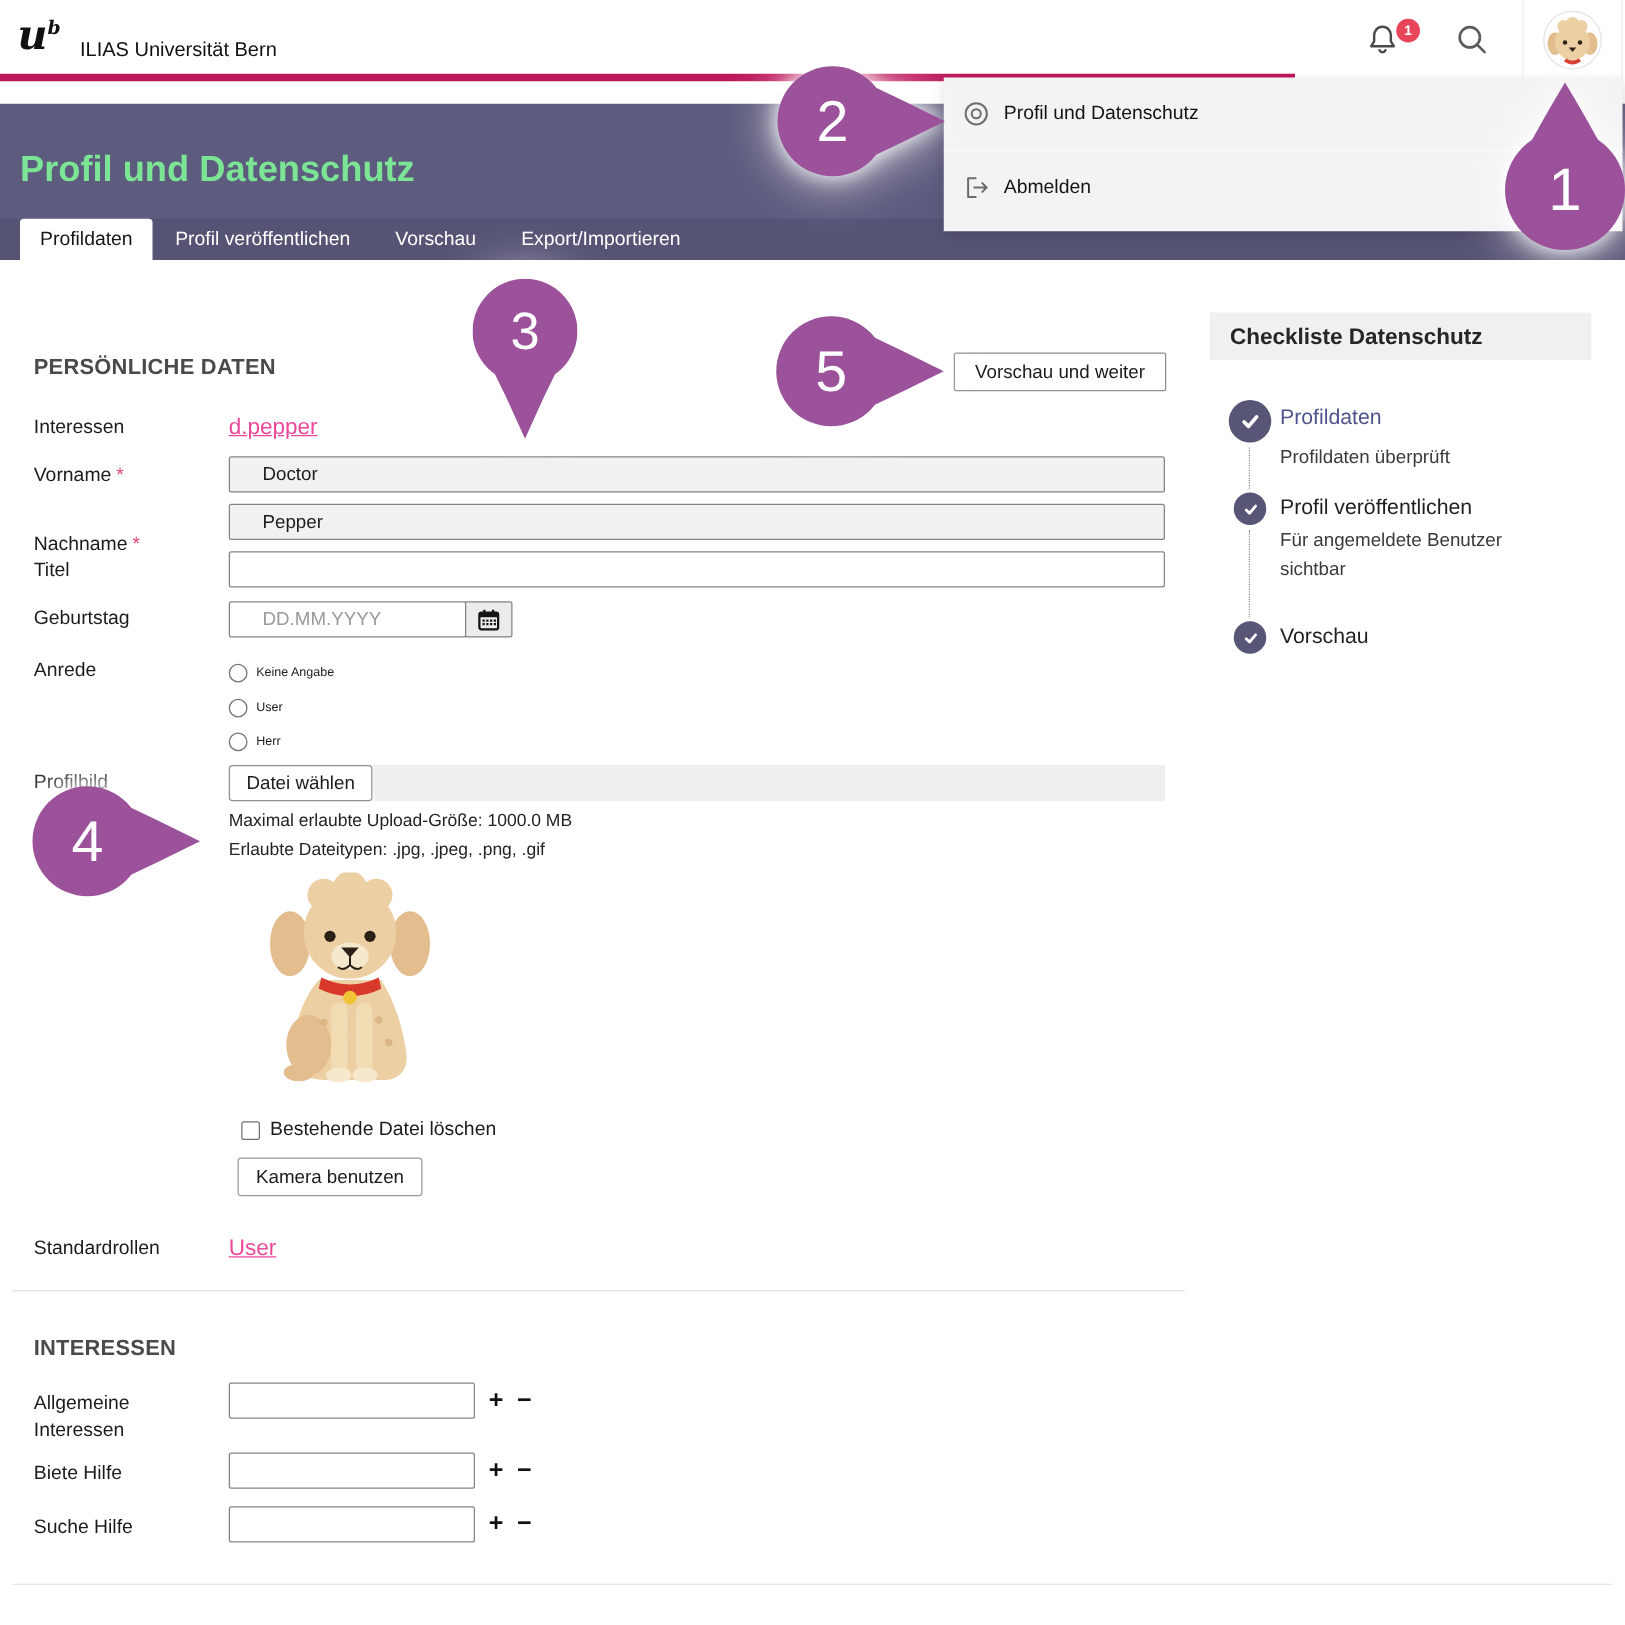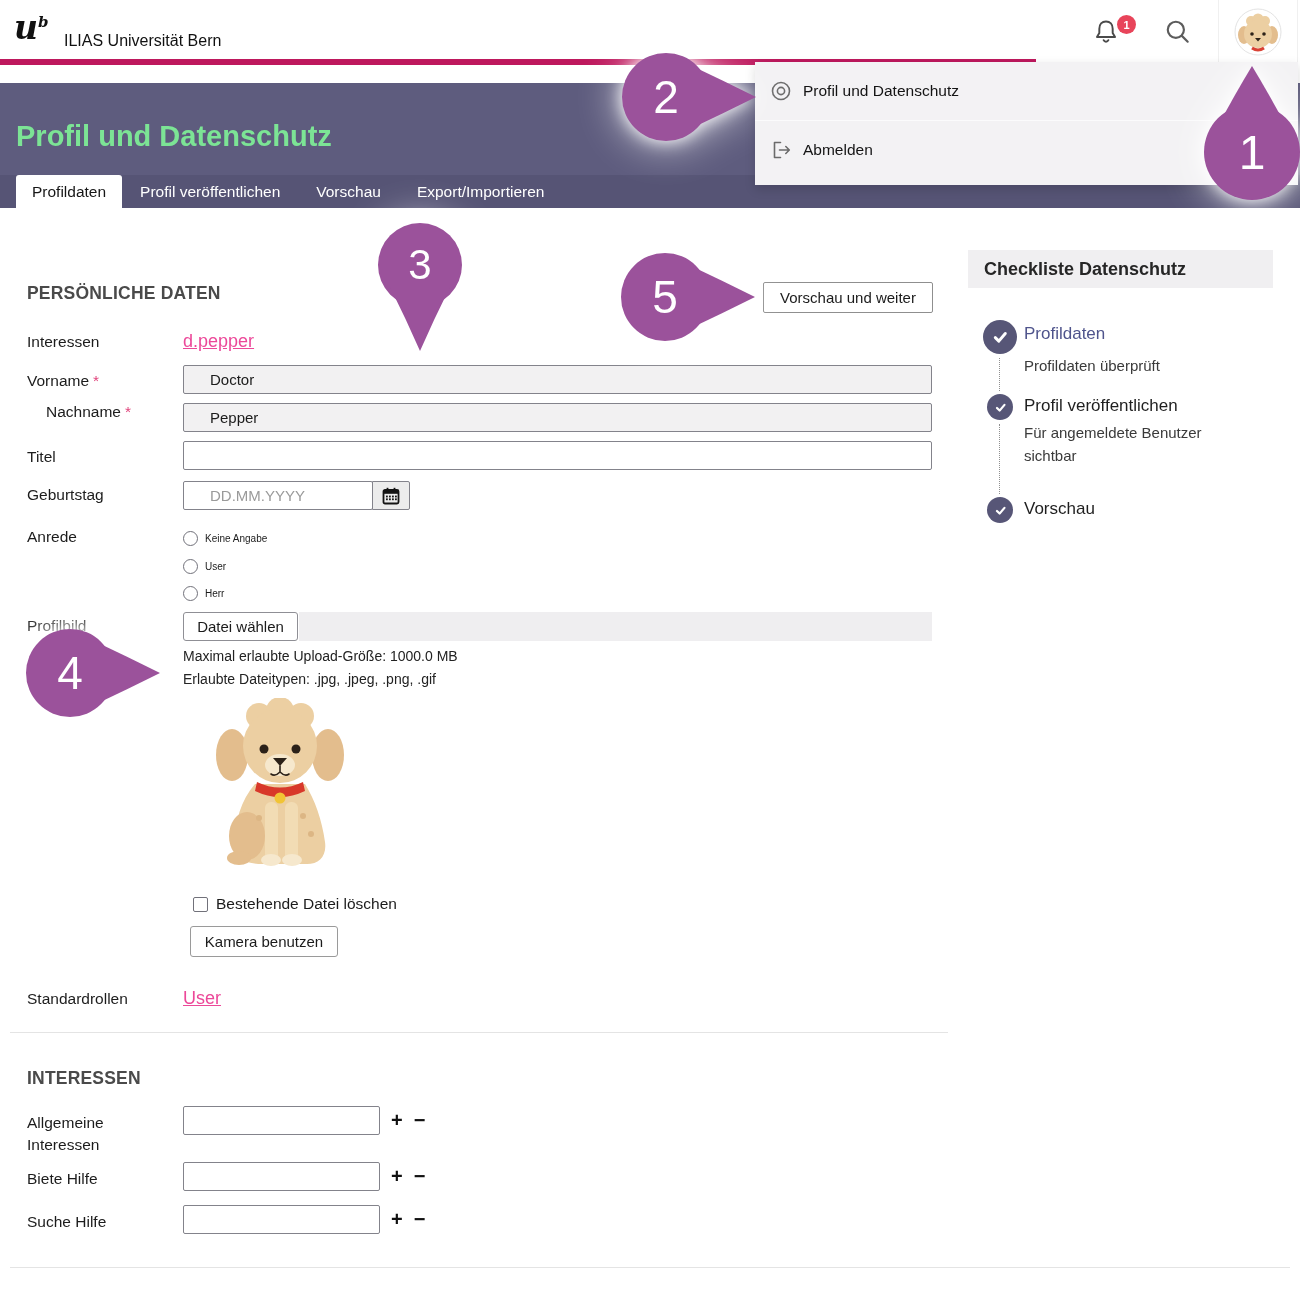--- a/index.html
+++ b/index.html
@@ -200,21 +200,21 @@
 
   <div class="form">
     <div class="sec-h" style="left:0;top:0;">PERSÖNLICHE DATEN</div>
 
     <div class="flabel" style="top:48px;">Interessen</div>
     <div class="fvalue" style="top:48px;">d.pepper</div>
 
     <div class="flabel" style="top:87px;"><span>Vorname</span><span class="req">*</span></div>
     <input class="inp full filled" style="top: 82px;" type="text" value="Doctor">
 
-    <div class="flabel" style="top:118px;margin-left:19px;"><span>Nachname</span><span class="req">*</span></div>
+    <div class="flabel" style="top:142px;"><span>Nachname</span><span class="req">*</span></div>
     <input class="inp full filled" style="top: 120px;" type="text" value="Pepper">
 
     <div class="flabel" style="top:163px;">Titel</div>
     <input class="inp full" style="top: 158px;" type="text" value="">
 
     <div class="flabel" style="top:201px;">Geburtstag</div>
     <div class="date-wrap">
       <input class="inp" type="text" placeholder="DD.MM.YYYY" style="">
       <div class="cal-btn">
         <svg width="18" height="18" viewBox="0 0 18 18">

